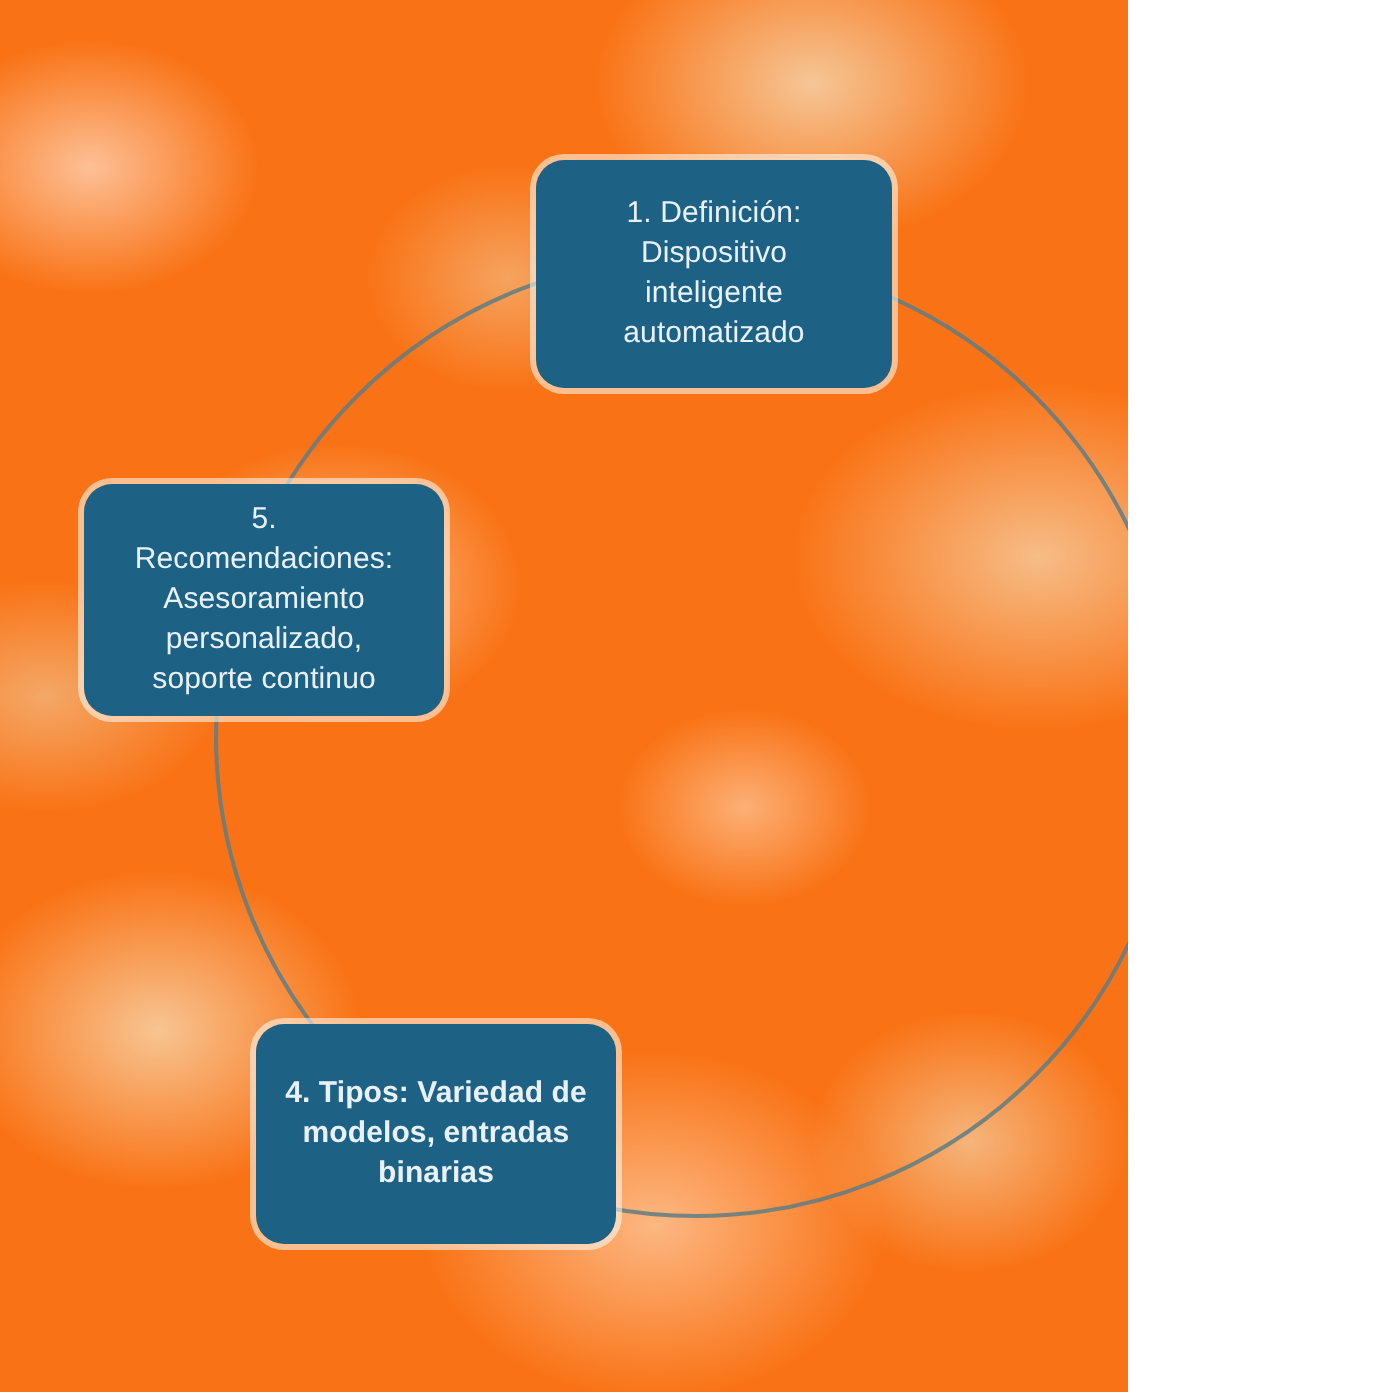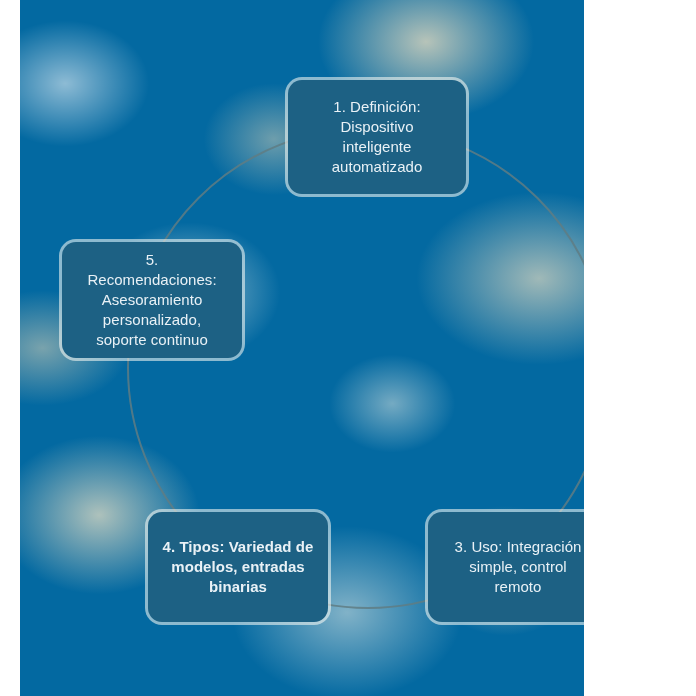--- a/index.html
+++ b/index.html
@@ -10,23 +10,22 @@
     width: 696px;
     height: 696px;
     font-family: "Liberation Sans", sans-serif;
     overflow: hidden;
   }
 
   #canvas {
     position: relative;
     width: 564px;
     height: 696px;
-    background-color: #0369a1;
+    background-color: #f97316;
     overflow: hidden;
-    margin-left: 20px;
   }
 
   
   .texture {
     position: absolute;
     inset: 0;
     pointer-events: none;
     background-image:
       radial-gradient(ellipse 120px 90px at 8% 12%, rgba(255,255,255,0.55), rgba(255,255,255,0) 70%),
       radial-gradient(ellipse 150px 110px at 72% 6%, rgba(243,226,193,0.75), rgba(243,226,193,0) 72%),
@@ -88,25 +87,20 @@
   </svg>
 
   <div class="node" id="node-1">
     <span class="label">1. Definición:
 Dispositivo
 inteligente
 automatizado</span>
   </div>
 
 
-  <div class="node" id="node-3">
-    <span class="label">3. Uso: Integración
-simple, control
-remoto</span>
-  </div>
 
   <div class="node" id="node-4">
     <span class="label">4. Tipos: Variedad de
 modelos, entradas
 binarias</span>
   </div>
 
   <div class="node" id="node-5">
     <span class="label">5.
 Recomendaciones:

